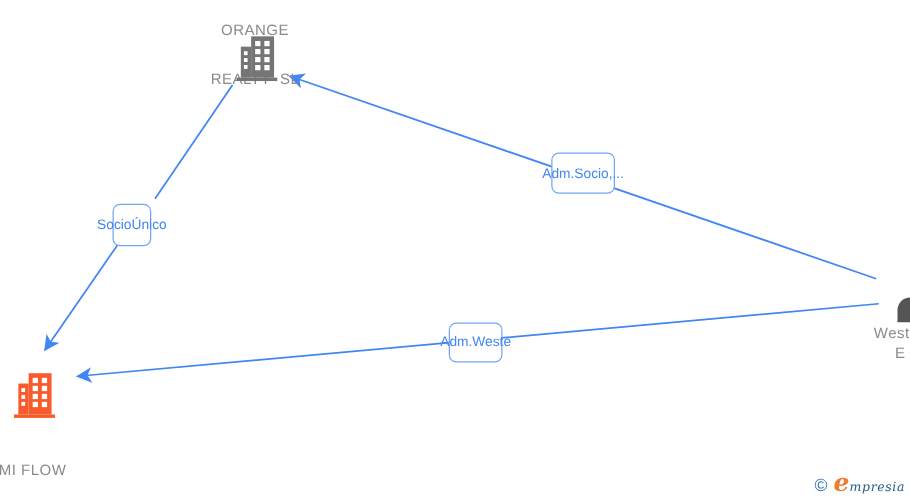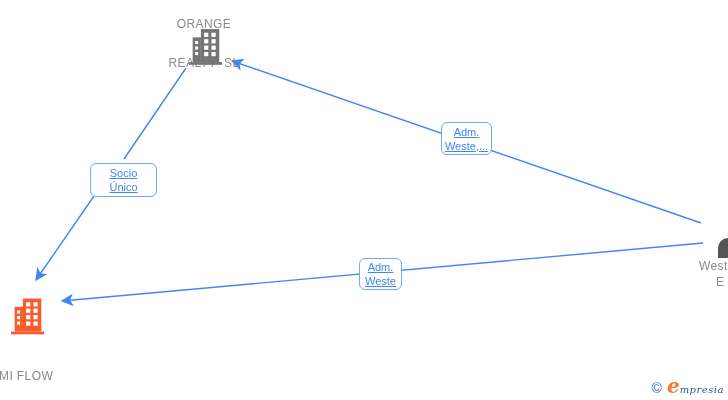--- a/index.html
+++ b/index.html
@@ -18,24 +18,24 @@
   .lbl-miflow{left:-1px;top:339px;line-height:15px;}
   .weste-l1{position:absolute;left:699px;top:259px;color:#8a8a8a;font-size:12px;letter-spacing:0.4px;white-space:pre;}
   .weste-l2{position:absolute;left:716px;top:275px;color:#8a8a8a;font-size:12px;letter-spacing:0.4px;white-space:pre;}
   .icon-wrap{position:absolute;}
   .ic-gray-building{left:189px;top:27px;}
   .ic-orange-building{left:11px;top:297px;}
   .ic-person{left:715px;top:236px;}
   .edge-label{
     position:absolute;background:#ffffff;border:1px solid #74a6f7;border-radius:6px;
     color:#4285f4;font-size:11px;line-height:14px;text-align:center;
-    display:flex;flex-direction:column;justify-content:center;align-items:center;
-    white-space:pre;box-sizing:border-box;text-decoration:underline;
+    display:flex;flex-direction:row;justify-content:center;align-items:center;
+    white-space:pre;box-sizing:border-box;
   }
-  .el-socio{left:90px;top:163px;width:67px;height:34px;}
+  .el-socio{left:90px;top:163px;width:31px;height:34px;}
   .el-adm1{left:441px;top:122px;width:51px;height:33px;}
   .el-adm2{left:359px;top:258px;width:43px;height:32px;}
   .watermark{
     position:absolute;right:4px;bottom:4px;display:flex;align-items:baseline;
     font-family:"DejaVu Serif","Liberation Serif",serif;font-style:italic;
   }
   .wm-c{color:#2d6fb7;font-size:14px;font-style:normal;margin-right:5px;
         font-family:"Liberation Sans",sans-serif;}
   .wm-e{color:#f07d2e;font-size:20px;font-weight:bold;line-height:18px;}
   .wm-rest{color:#245d8c;font-size:10px;letter-spacing:0.5px;}
@@ -118,21 +118,21 @@
   </div>
   <span class="weste-l1">Weste</span>
   <span class="weste-l2">E</span>
 
   <div class="edge-label el-socio">
     <span>Socio</span>
     <span>Único</span>
   </div>
   <div class="edge-label el-adm1">
     <span>Adm.</span>
-    <span>Weste,...</span>
+    <span>Socio,...</span>
   </div>
   <div class="edge-label el-adm2">
     <span>Adm.</span>
     <span>Weste</span>
   </div>
 
   <div class="watermark">
     <span class="wm-c">©</span>
     <span class="wm-e">e</span>
     <span class="wm-rest">mpresia</span>

